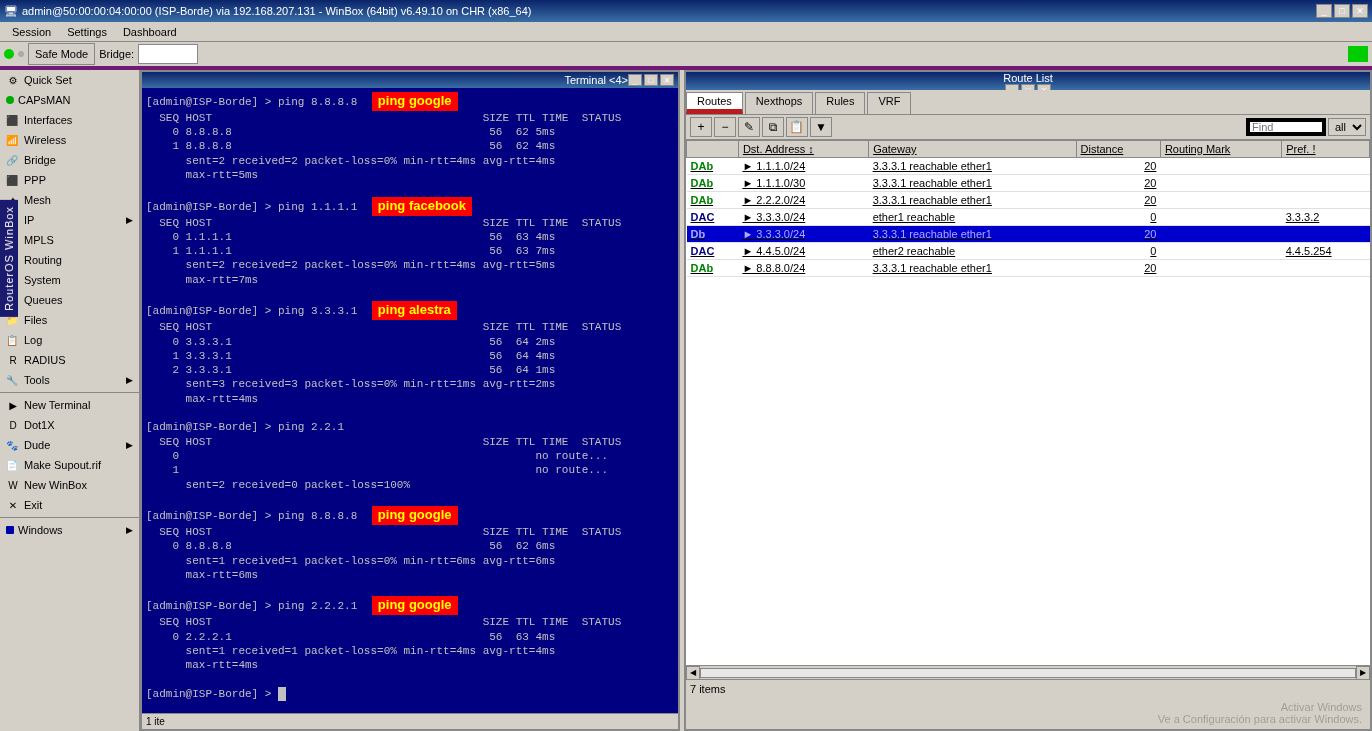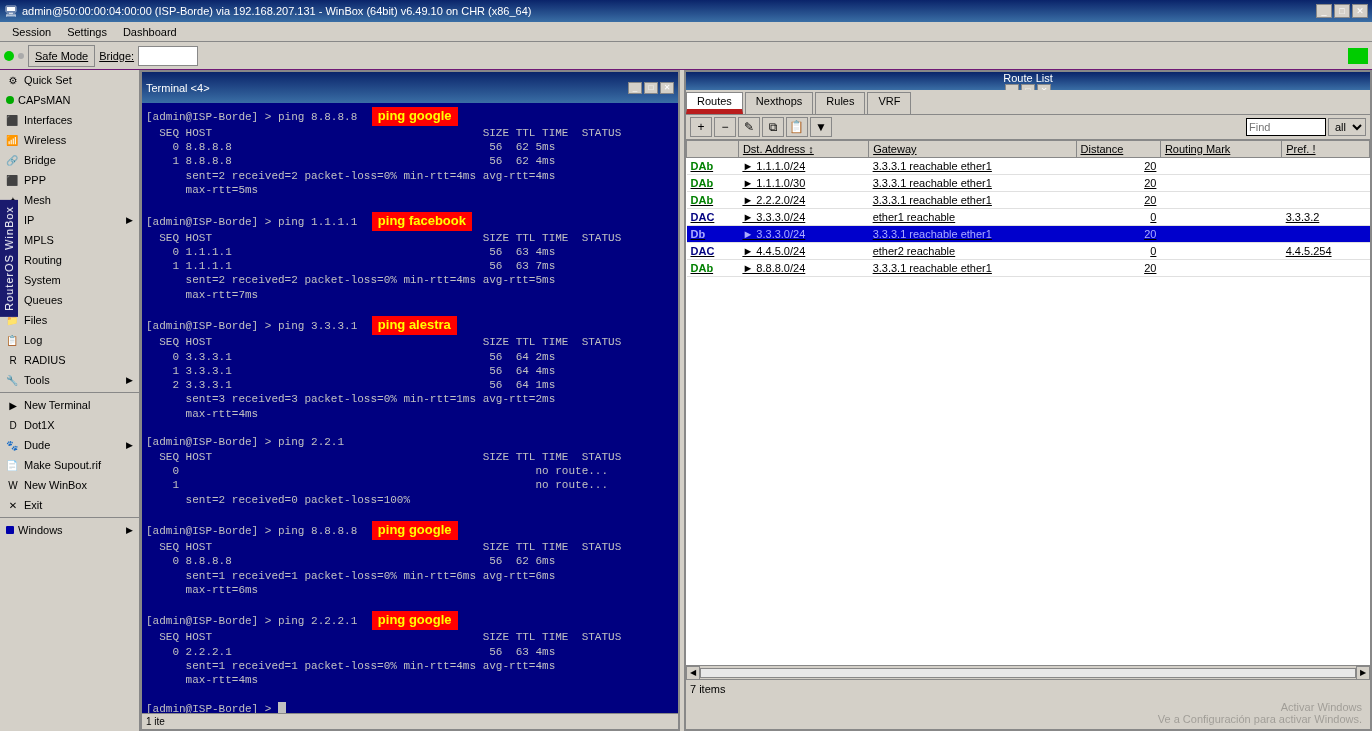--- a/index.html
+++ b/index.html
@@ -40,25 +40,24 @@
     }
     .menu-item { padding: 2px 8px; cursor: pointer; }
 
     
     .toolbar {
       background: #d4d0c8;
       height: 28px;
       display: flex;
       align-items: center;
       padding: 2px 4px;
-      border-bottom: 1px solid #701a75;
+      border-bottom: 4px solid #701a75;
       gap: 4px;
       font-family: Arial, sans-serif;
       font-size: 11px;
-      text-decoration: underline;
     }
     .toolbar-btn {
       height: 22px;
       background: #d4d0c8;
       border: 1px solid #888;
       padding: 0 6px;
       cursor: pointer;
       font-size: 11px;
       display: flex; align-items: center; gap: 3px;
     }
@@ -129,27 +128,27 @@
       background: #000080;
       border: 2px solid #888;
       display: flex;
       flex-direction: column;
       font-family: 'Courier New', monospace;
       font-size: 11px;
     }
     .window-titlebar {
       background: linear-gradient(to bottom, #0a246a, #3a6ea5);
       color: white;
-      height: 31px;
+      height: 16px;
       display: flex;
       align-items: center;
       padding: 0 4px;
       font-size: 11px;
       font-family: Arial, sans-serif;
-      justify-content: space-between;
+      justify-content: flex-end;
     }
     .window-controls { display: flex; gap: 2px; }
     .win-btn {
       width: 14px; height: 12px;
       background: #d4d0c8;
       border: 1px solid #888;
       font-size: 8px;
       display: flex; align-items: center; justify-content: center;
       cursor: pointer;
       font-family: Arial;
@@ -237,21 +236,21 @@
     .rt-btn {
       width: 22px; height: 20px;
       background: #d4d0c8;
       border: 1px solid #888;
       display: flex; align-items: center; justify-content: center;
       cursor: pointer;
       font-size: 12px;
     }
     .find-input {
       height: 18px;
-      border: 1px solid #000000;
+      border: 4px solid #000000;
       background: white;
       width: 80px;
       font-size: 11px;
       padding: 0 2px;
       margin-left: auto;
     }
     .find-select {
       height: 18px;
       border: 1px solid #888;
       background: #d4d0c8;

